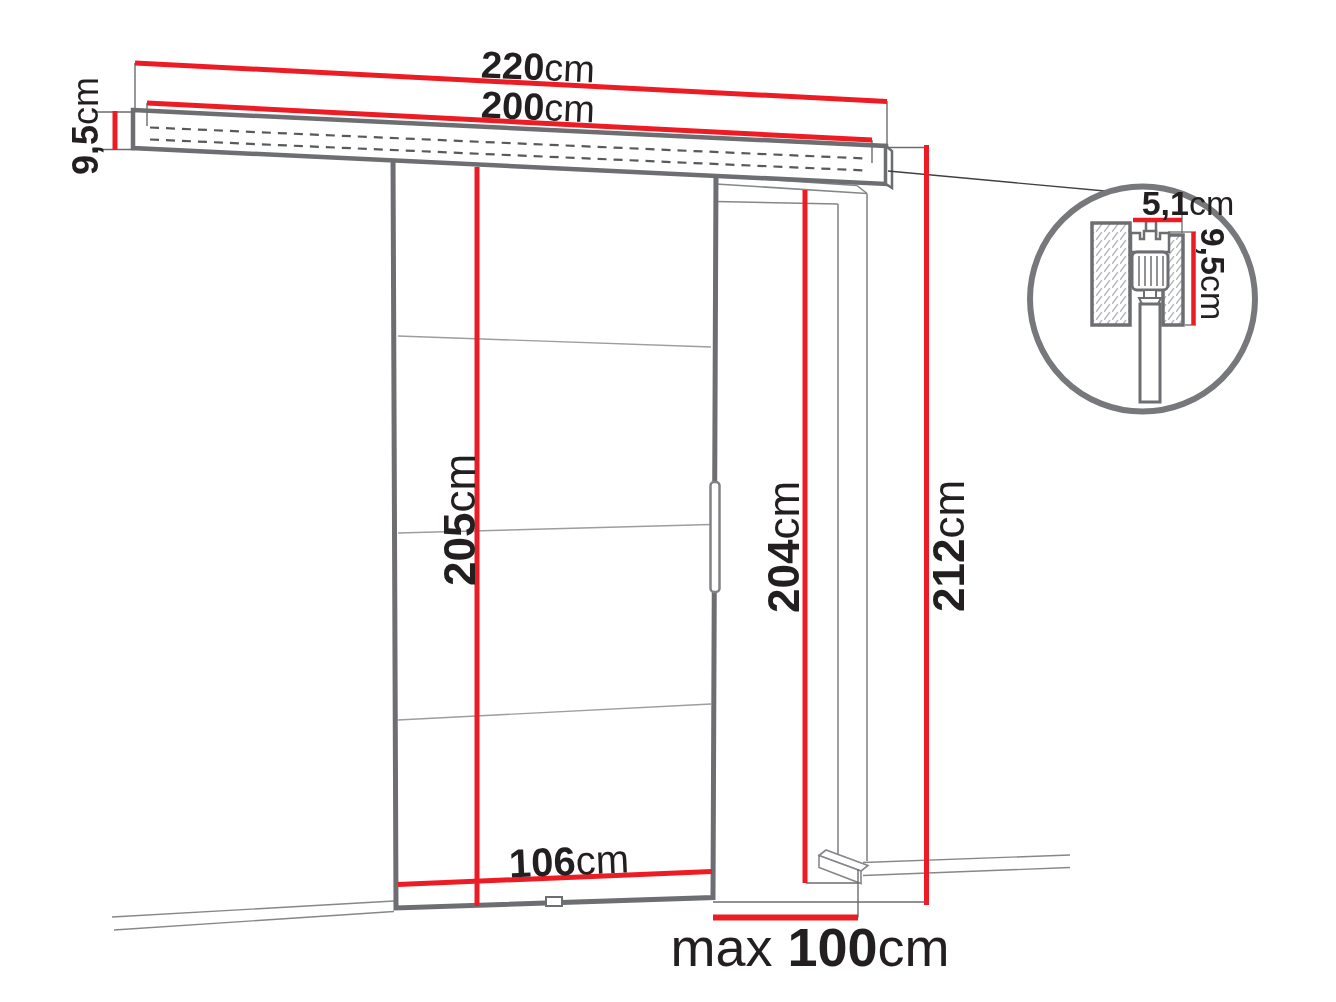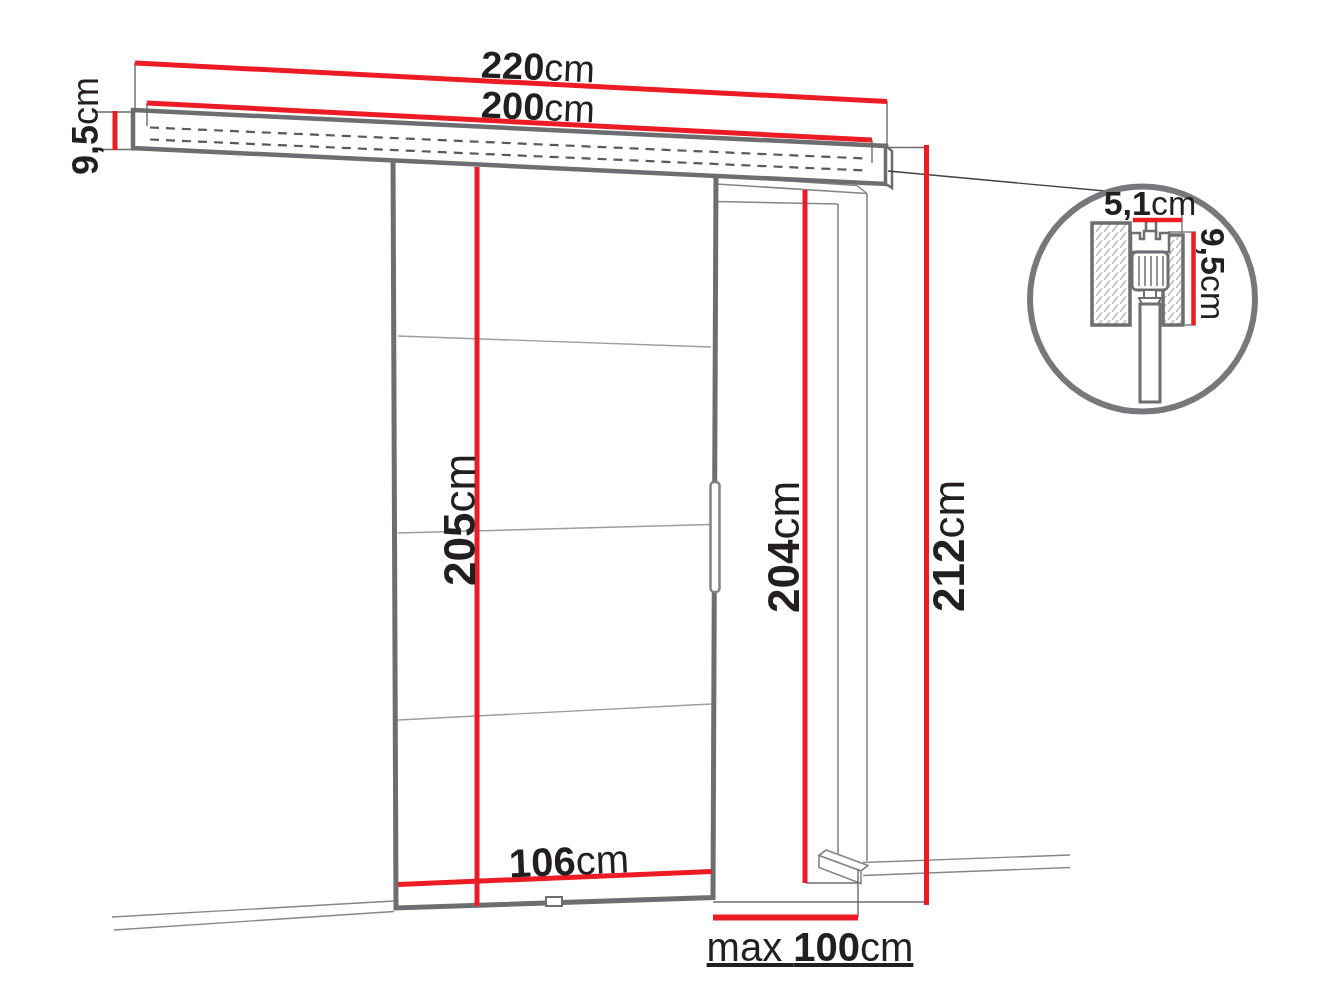--- a/index.html
+++ b/index.html
@@ -22,21 +22,21 @@
   .dim-label .pre{font-weight:400;}
   .dim-label .unit{font-weight:400;}
   .rot-ccw{transform:translate(-50%,-50%) rotate(-90deg);}
   .rot-cw{transform:translate(-50%,-50%) rotate(90deg);}
   .tilt-down{transform:translate(-50%,-50%) rotate(2.5deg);}
   .tilt-up{transform:translate(-50%,-50%) rotate(-2.4deg);}
   .fs38{font-size:38px;}
   .fs36{font-size:36px;}
   .fs44{font-size:44px;}
   .fs40{font-size:40px;}
-  .fs41{font-size:40px;text-decoration:underline;}
+  .fs41{font-size:54px;}
   .fs34{font-size:34px;}
 </style>
 </head>
 <body>
 
 <div class="stage">
 
   <svg width="1336" height="1002" viewBox="0 0 1336 1002">
     <defs>
       <pattern id="hatch" patternUnits="userSpaceOnUse" width="8" height="8">
@@ -168,21 +168,21 @@
   </div>
 
   <div class="dim-label fs40 tilt-up" style="left:569px;top:861px;">
     <span class="val">106</span><span class="unit">cm</span>
   </div>
 
   <div class="dim-label fs41" style="left:810px;top:947px;">
     <span class="pre">max </span><span class="val">100</span><span class="unit">cm</span>
   </div>
 
-  <div class="dim-label fs34" style="left:1150px;top:203px;">
+  <div class="dim-label fs34" style="left:1188px;top:203px;">
     <span class="val">5,1</span><span class="unit">cm</span>
   </div>
 
   <div class="dim-label fs34 rot-cw" style="left:1213px;top:274px;">
     <span class="val">9,5</span><span class="unit">cm</span>
   </div>
 
 </div>
 
 </body></html>

